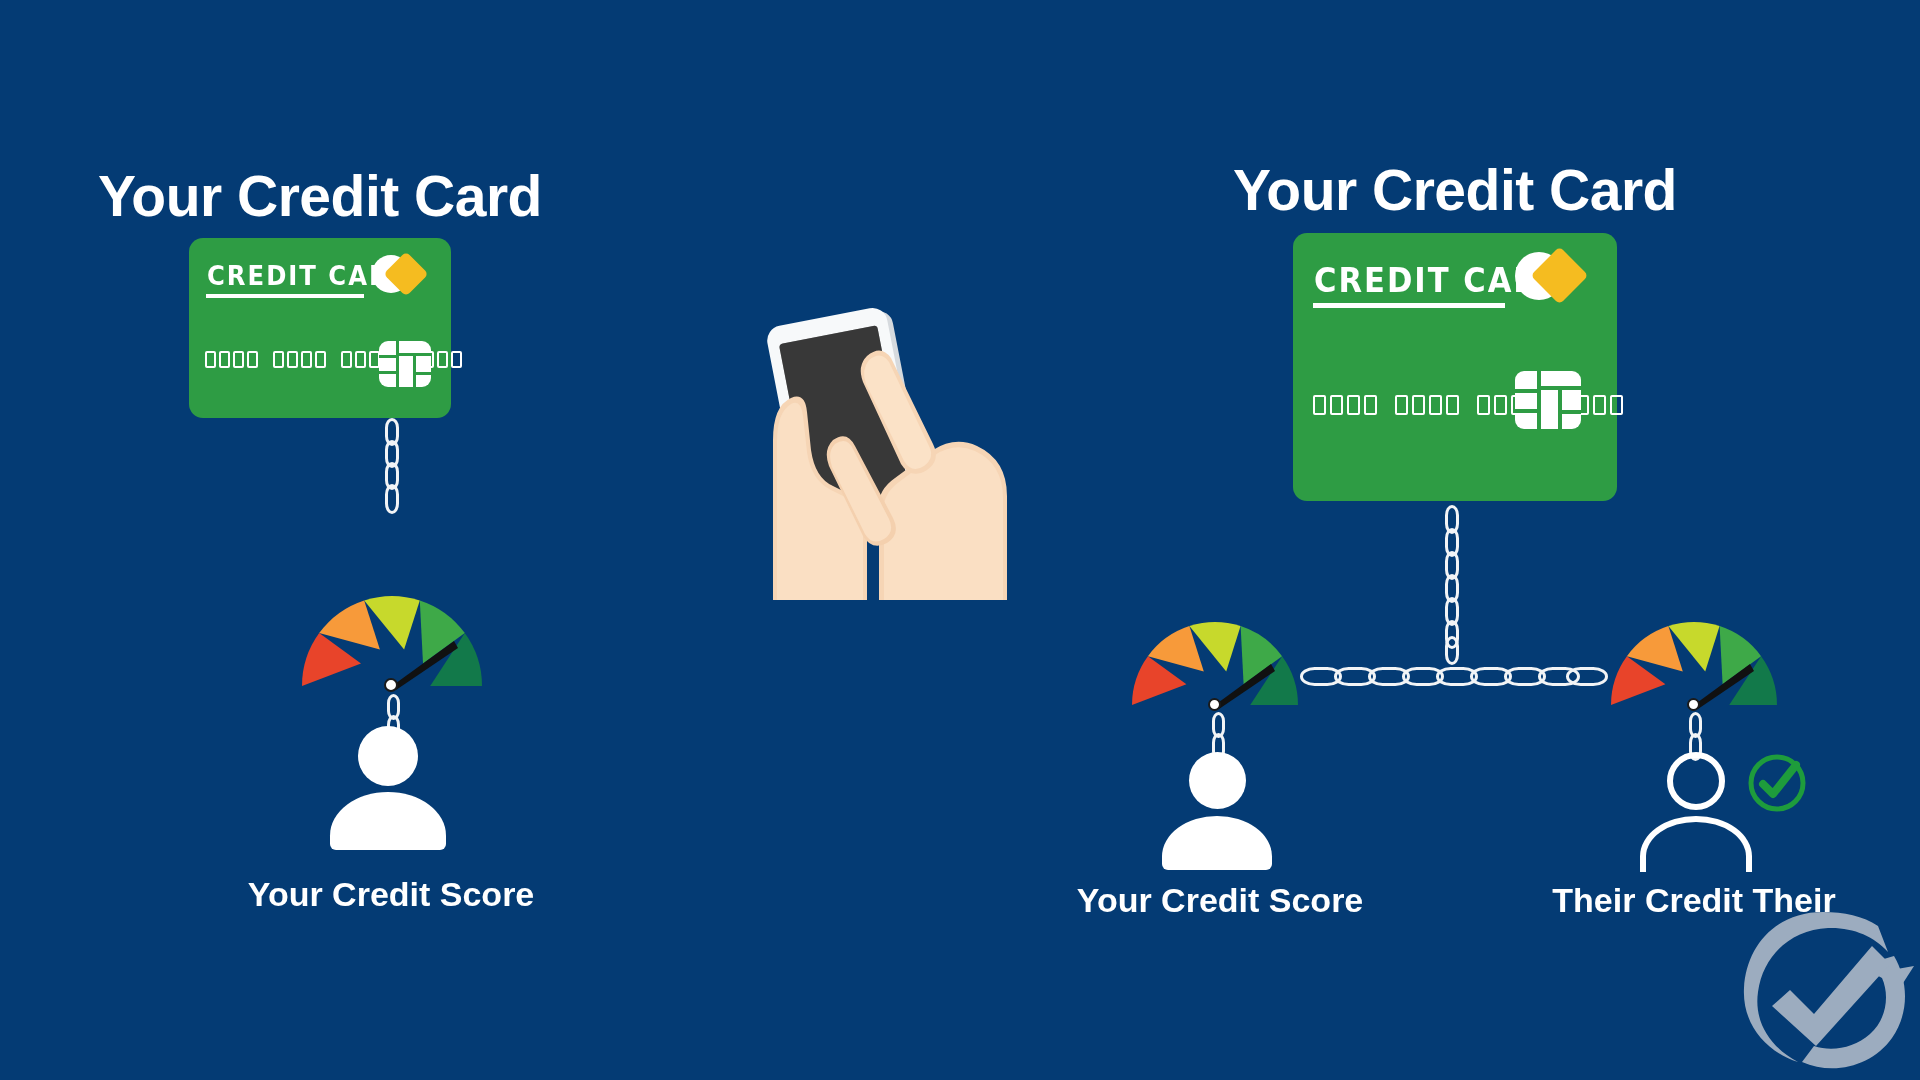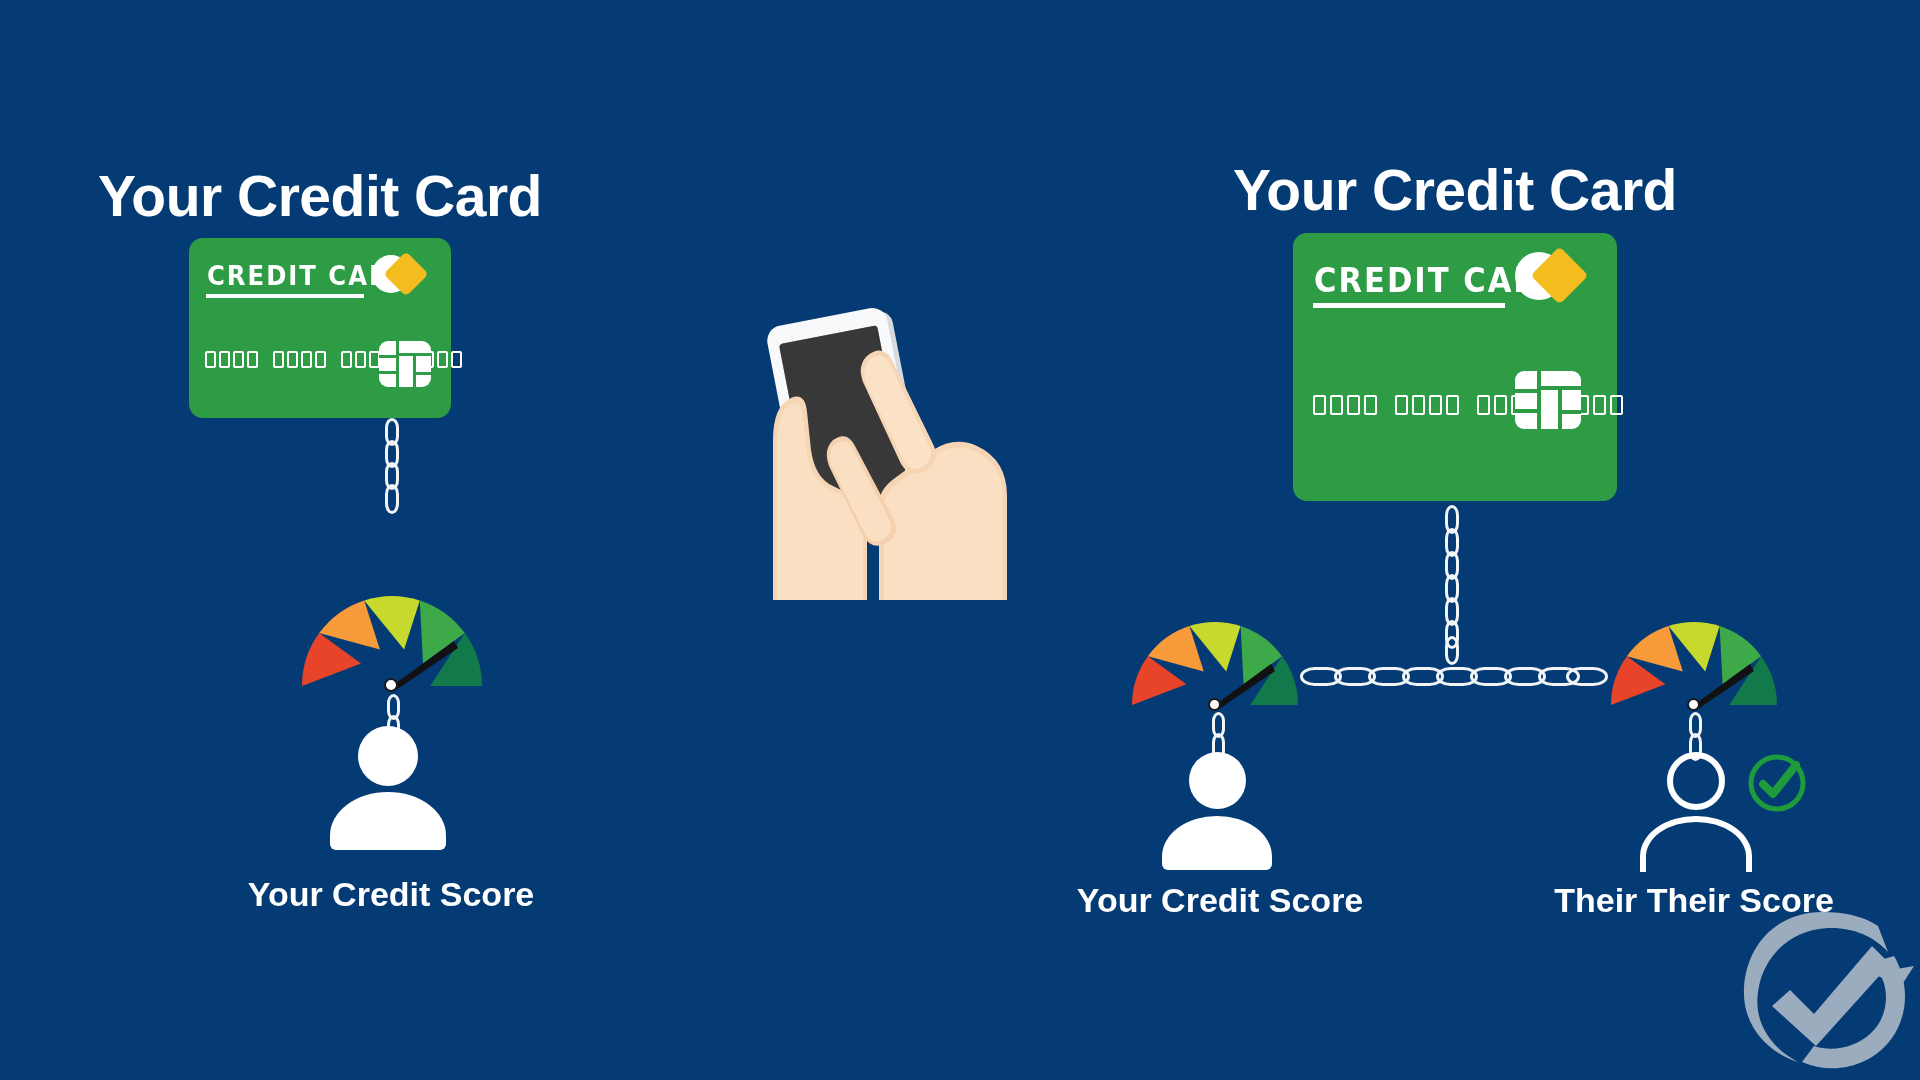--- a/index.html
+++ b/index.html
@@ -359,21 +359,21 @@
 
     <div class="check-badge" style="left:1746px; top:752px; width:62px; height:62px;">
       <svg width="62" height="62" viewBox="0 0 62 62" aria-hidden="true">
         <circle cx="31" cy="31" r="26" fill="none" stroke="#1e9c3c" stroke-width="5"></circle>
         <path d="M17 32 L27 42 L50 13" fill="none" stroke="#1e9c3c" stroke-width="8" stroke-linecap="round" stroke-linejoin="round"></path>
       </svg>
     </div>
 
     <div class="score-caption" style="left:1220px; top:881px;">Your Credit Score</div>
 
-    <div class="score-caption" style="left:1694px; top:881px;">Their Their Score</div>
+    <div class="score-caption" style="left:1694px; top:881px;">Their Credit Their</div>
   </div>
 
   <div class="watermark" style="left:1728px; top:896px; width:190px; height:184px;">
     <svg width="190" height="184" viewBox="0 0 190 184" aria-hidden="true">
       <g fill="#c7ccd4">
         <path d="M95 16 C46 16 18 52 16 92 C14 128 38 156 70 166
                  C40 150 26 124 30 96 C35 60 62 34 100 32
                  C124 31 146 40 160 56 L150 30 C135 20 116 16 95 16 Z"></path>
         <path d="M166 60 L132 70 L154 82 C162 100 158 124 142 138
                  C126 152 104 156 86 150 L74 166 C106 180 144 170 164 142

